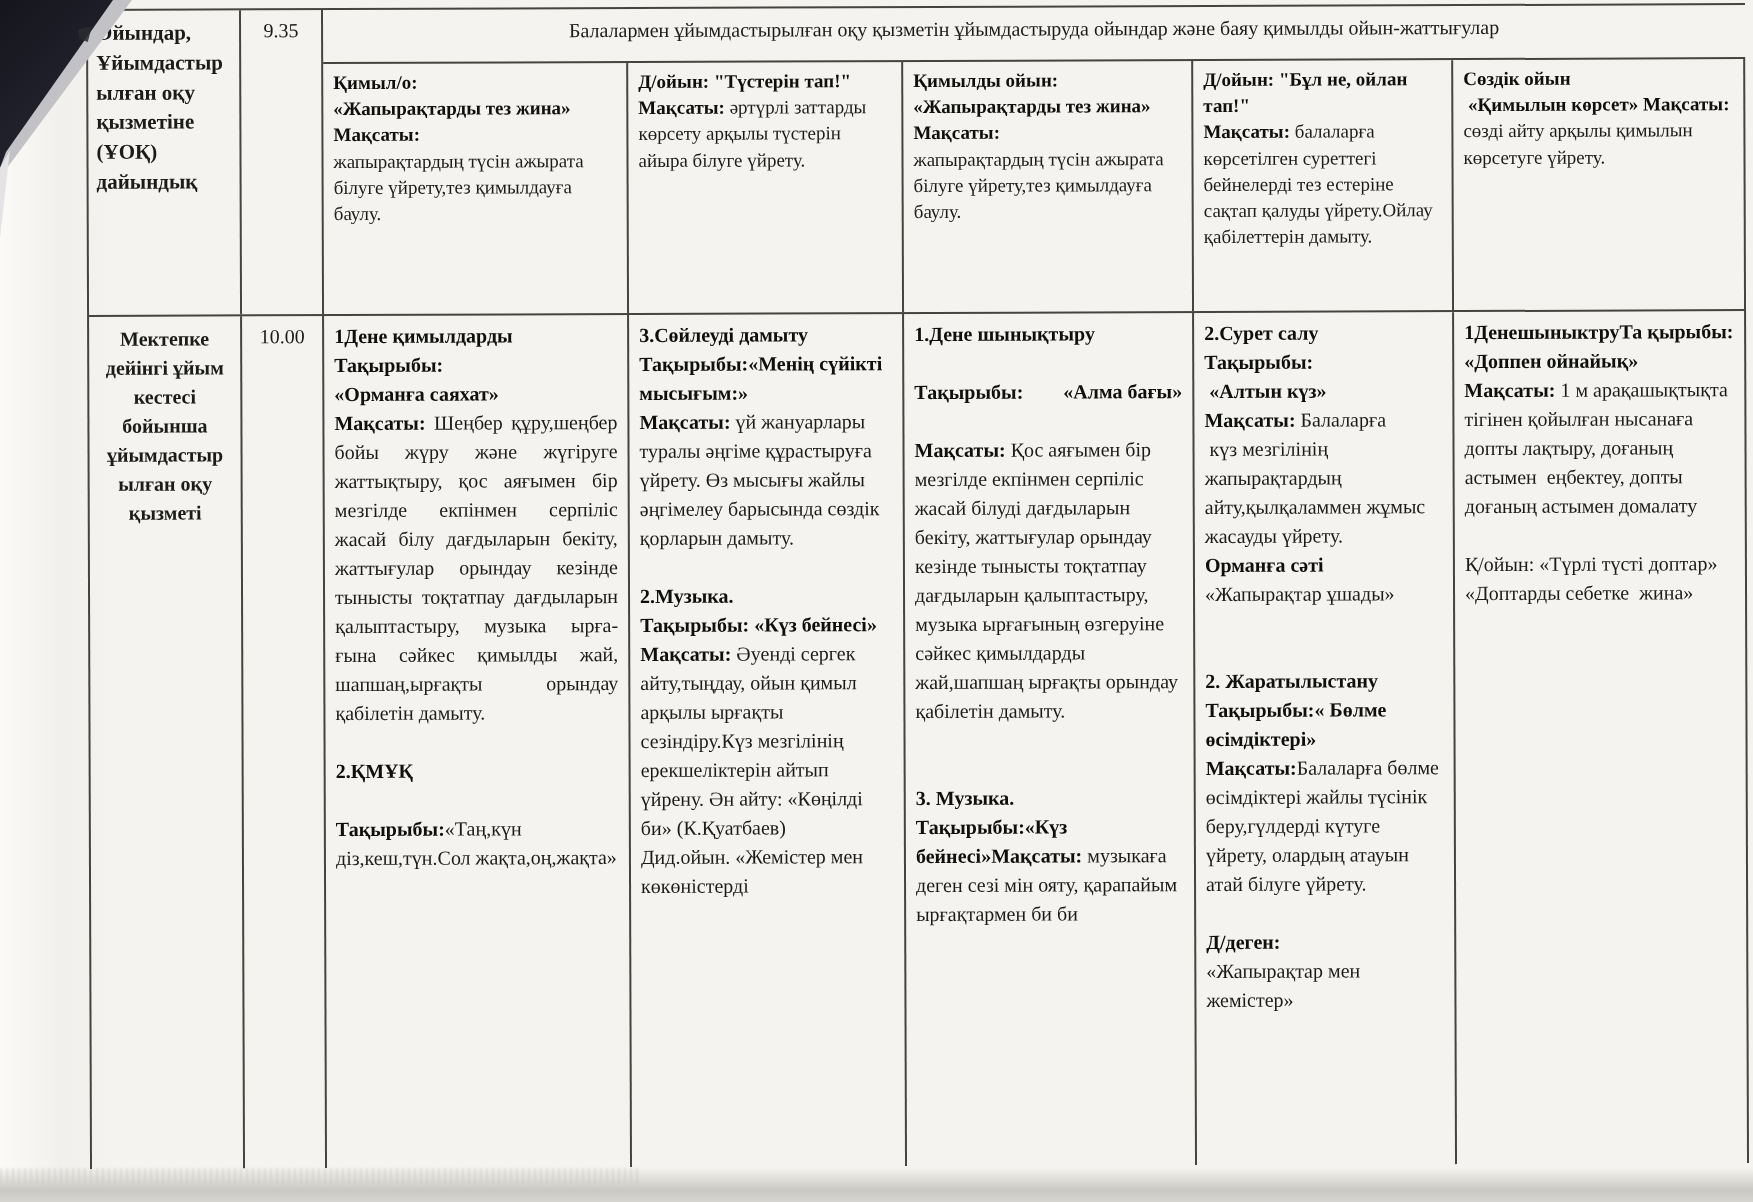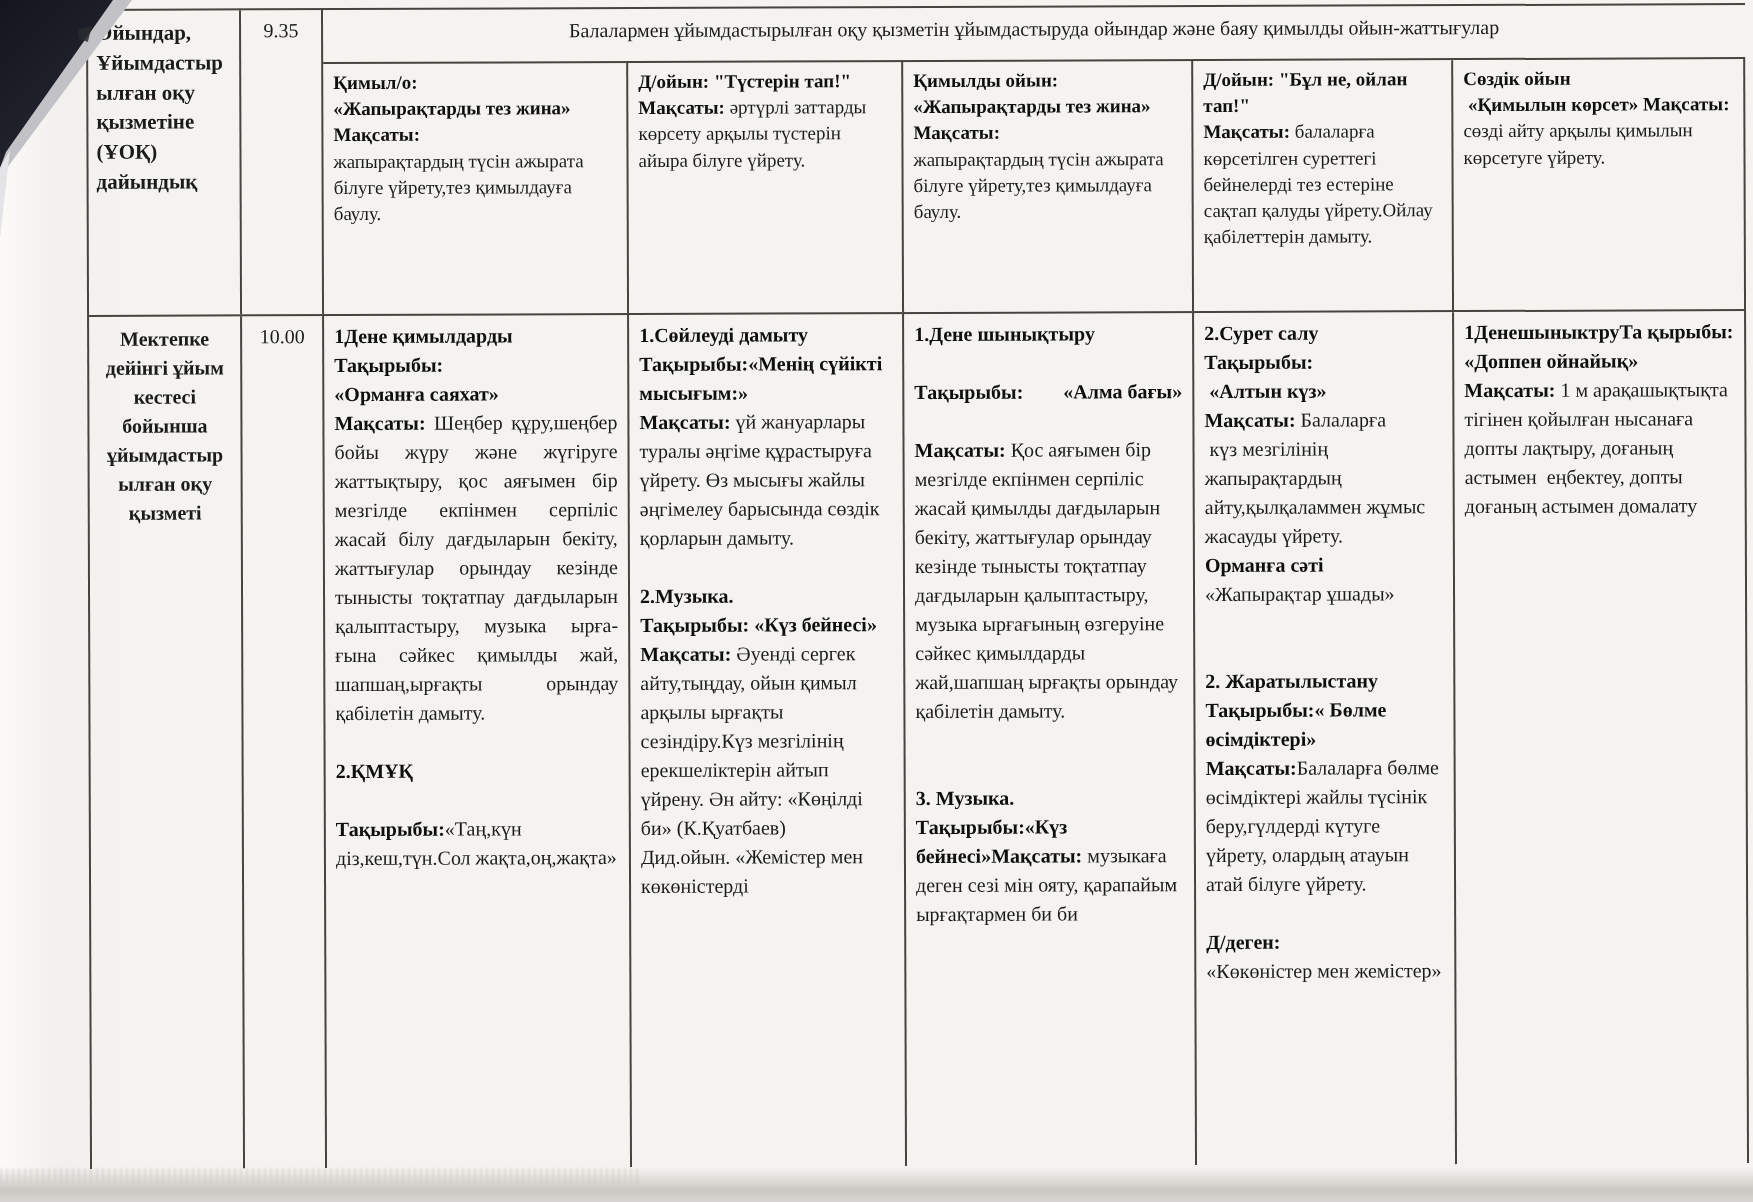--- a/index.html
+++ b/index.html
@@ -127,56 +127,56 @@
 қызметі</div>
       <div class="cell c-time">10.00</div>
       <div class="cell w1 seg justify"><b>1Дене қимылдарды
 Тақырыбы:
 «Орманға саяхат»
 Мақсаты: </b><span>Шеңбер құру,шеңбер бойы жүру және жүгіруге жаттықтыру, қос аяғымен бір мезгілде екпінмен серпіліс жасай білу дағдыларын бекіту, жаттығулар орындау кезінде тынысты тоқтатпау дағдыларын қалыптастыру, музыка ырға-ғына сәйкес қимылды жай, шапшаң,ырғақты орындау қабілетін дамыту.
 
 </span><b>2.ҚМҰҚ
 
 Тақырыбы:</b><span>«Таң,күн діз,кеш,түн.Сол жақта,оң,жақта»</span></div>
-      <div class="cell w2 seg"><b>1.Сөйлеуді дамыту
+      <div class="cell w2 seg"><b>3.Сөйлеуді дамыту
 Тақырыбы:«Менің сүйікті мысығым:»
 Мақсаты: </b><span>үй жануарлары туралы әңгіме құрастыруға үйрету. Өз мысығы жайлы әңгімелеу барысында сөздік қорларын дамыту.
 
 </span><b>2.Музыка.
 Тақырыбы: «Күз бейнесі»
 Мақсаты: </b><span>Әуенді сергек айту,тыңдау, ойын қимыл арқылы ырғақты сезіндіру.Күз мезгілінің ерекшеліктерін айтып үйрену. Ән айту: «Көңілді би» (К.Қуатбаев)
 Дид.ойын. «Жемістер мен көкөністерді</span></div>
       <div class="cell w3 seg"><b>1.Дене шынықтыру
 
 Тақырыбы:        «Алма бағы»
 
-Мақсаты: </b><span>Қос аяғымен бір мезгілде екпінмен серпіліс жасай қимылды дағдыларын бекіту, жаттығулар орындау кезінде тынысты тоқтатпау дағдыларын қалыптастыру, музыка ырғағының өзгеруіне сәйкес қимылдарды жай,шапшаң ырғақты орындау қабілетін дамыту.
+Мақсаты: </b><span>Қос аяғымен бір мезгілде екпінмен серпіліс жасай білуді дағдыларын бекіту, жаттығулар орындау кезінде тынысты тоқтатпау дағдыларын қалыптастыру, музыка ырғағының өзгеруіне сәйкес қимылдарды жай,шапшаң ырғақты орындау қабілетін дамыту.
 
 
 </span><b>3. Музыка.
 Тақырыбы:«Күз бейнесі»Мақсаты: </b><span>музыкаға деген сезі мін ояту, қарапайым ырғақтармен би би</span></div>
       <div class="cell w4 seg"><b>2.Сурет салу
 Тақырыбы:
  «Алтын күз»
 Мақсаты: </b><span>Балаларға
  күз мезгілінің жапырақтардың айту,қылқаламмен жұмыс жасауды үйрету.
 </span><b>Орманға сәті
 </b><span>«Жапырақтар ұшады»
 
 
 </span><b>2. Жаратылыстану
 Тақырыбы:« Бөлме өсімдіктері»
 Мақсаты:</b><span>Балаларға бөлме өсімдіктері жайлы түсінік беру,гүлдерді күтуге үйрету, олардың атауын  атай білуге үйрету.
 
 </span><b>Д/деген:
-</b><span>«Көкөністер мен жемістер»</span></div>
+</b><span>«Жапырақтар мен жемістер»</span></div>
       <div class="cell w5 seg"><b>1ДенешыныктруТа қырыбы: «Доппен ойнайық»
 Мақсаты: </b><span>1 м арақашықтықта тігінен қойылған нысанаға  допты лақтыру, доғаның астымен  еңбектеу, допты  доғаның астымен домалату
 
-</span></div>
+</span><span>Қ/ойын: «Түрлі түсті доптар» «Доптарды себетке  жина»</span></div>
     </div>
 
   </div>
 
   <div class="corner">
     <div class="gray"></div>
     <div class="dark"></div>
     <div class="edge"></div>
   </div>
   <div class="smudge"></div>

